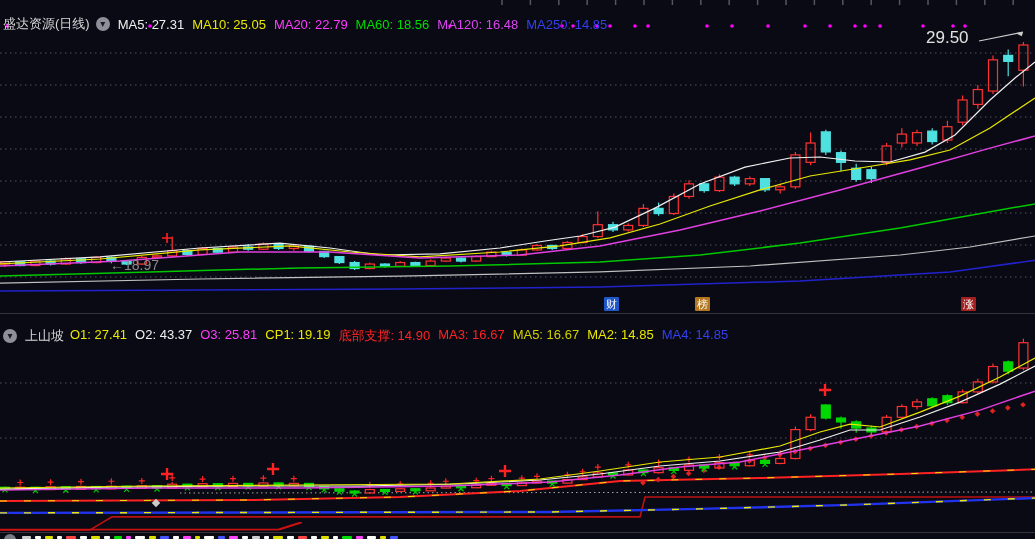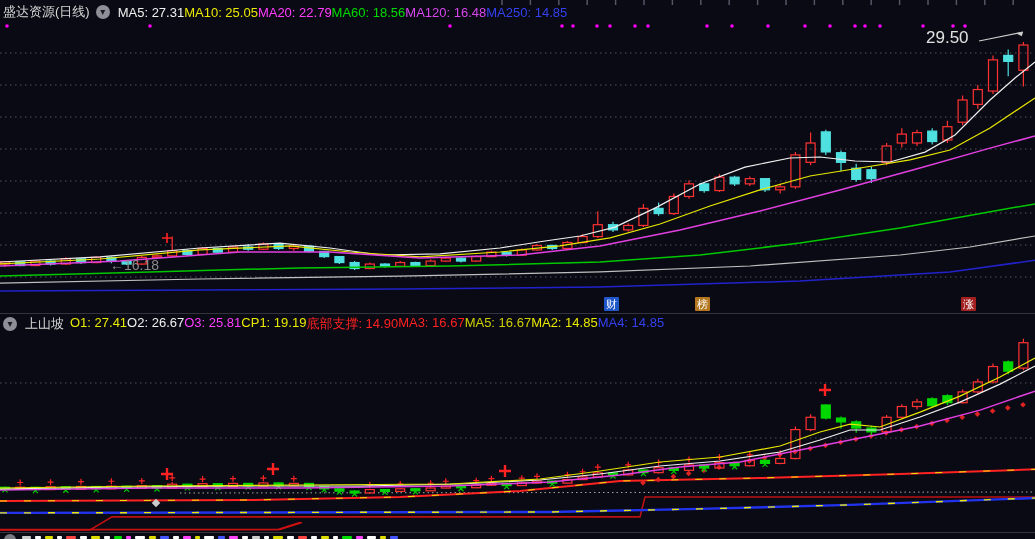--- a/index.html
+++ b/index.html
@@ -1,26 +1,26 @@
 <!DOCTYPE html>
 <html><head>
 <meta charset="utf-8">
 <style>
   html,body{margin:0;padding:0;background:#07070e;}
   #app{position:relative;width:1035px;height:539px;background:#0a0a14;overflow:hidden;
        font-family:"Liberation Sans","DejaVu Sans",sans-serif;}
   .hdr{position:absolute;left:0;right:16px;display:flex;align-items:center;white-space:nowrap;
-       font-size:13px;letter-spacing:0;}
+       font-size:13px;letter-spacing:0;margin-top:12px;}
   #hdr-top{top:3px;left:3px;}
   #hdr-bot{top:315px;left:3px;}
   .title{color:#d8d8d8;margin-right:6px;}
   .chev{display:inline-flex;align-items:center;justify-content:center;width:14px;height:14px;
         border-radius:50%;background:#8f8f97;color:#1a1a22;font-size:10px;line-height:1;
         margin-right:8px;flex:0 0 auto;}
-  .leg{display:flex;gap:0;}
+  .leg{display:flex;gap:8px;}
   .leg span{display:inline-block;}
   #chart{position:absolute;left:0;top:0;}
   .anno{position:absolute;white-space:nowrap;}
   #anno-low{left:110px;top:257px;color:#8a8a8a;font-size:14px;}
   #anno-high{left:926px;top:28px;color:#e2e2e2;font-size:17px;}
   .badge{position:absolute;top:297px;color:#fff;font-size:11px;line-height:14px;height:14px;
          padding:0 2px;border-radius:1px;}
   .divider{position:absolute;left:0;width:1035px;height:1px;background:#34343f;}
   #strip{position:absolute;left:0;top:533px;width:1035px;height:6px;overflow:hidden;}
   .dash{position:absolute;top:3px;height:3px;border-radius:1px;}
@@ -608,37 +608,37 @@
     <span class="leg" id="leg-top">
         <span style="color: rgb(240, 240, 240);">MA5: 27.31</span>
         <span style="color: rgb(232, 232, 0);">MA10: 25.05</span>
         <span style="color: rgb(255, 60, 255);">MA20: 22.79</span>
         <span style="color: rgb(0, 220, 0);">MA60: 18.56</span>
         <span style="color: #d946ef;">MA120: 16.48</span>
         <span style="color: rgb(51, 64, 238);">MA250: 14.85</span>
       </span>
   </div>
 
-  <div class="anno" id="anno-low">←16.18</div>
+  <div class="anno" id="anno-low">←18.97</div>
   <div class="anno" id="anno-high">29.50</div>
 
   <div id="badges">
       <div class="badge" style="left: 604px; background: rgb(31, 86, 200);">财</div>
       <div class="badge" style="left: 695px; background: rgb(180, 118, 31);">榜</div>
       <div class="badge" style="left: 961px; background: rgb(163, 32, 32);">涨</div>
     </div>
 
   <div class="divider" style="top:313px"></div>
 
   <div class="hdr" id="hdr-bot">
     <span class="chev">▾</span>
     <span class="title">上山坡</span>
     <span class="leg" id="leg-bot">
         <span style="color: rgb(232, 232, 0);">O1: 27.41</span>
-        <span style="color: rgb(240, 240, 240);">O2: 26.67</span>
+        <span style="color: rgb(240, 240, 240);">O2: 43.37</span>
         <span style="color: rgb(255, 60, 255); text-align: center;">O3: 25.81</span>
         <span style="color: rgb(232, 232, 0);">CP1: 19.19</span>
         <span style="color: rgb(255, 34, 34);">底部支撑: 14.90</span>
         <span style="color: rgb(255, 34, 34); text-align: right;">MA3: 16.67</span>
         <span style="color: rgb(208, 208, 0);">MA5: 16.67</span>
         <span style="color: rgb(232, 232, 0);">MA2: 14.85</span>
         <span style="color: rgb(51, 64, 238);">MA4: 14.85</span>
       </span>
   </div>
 

